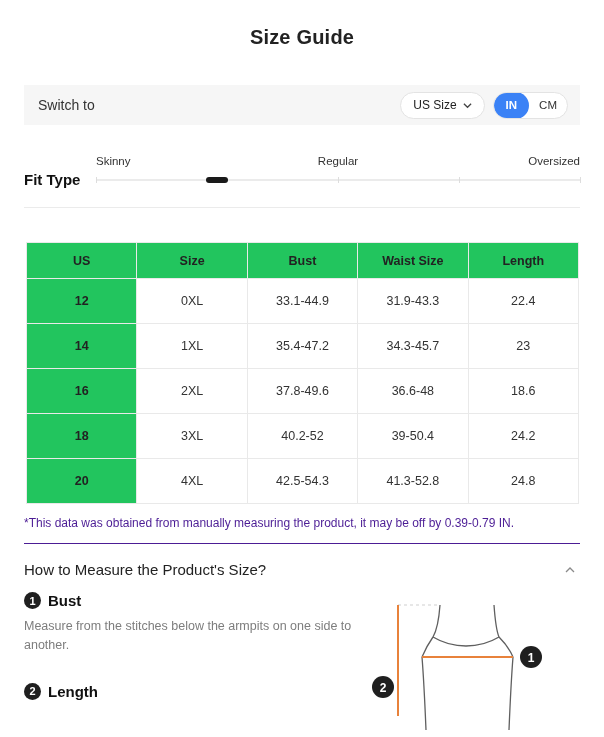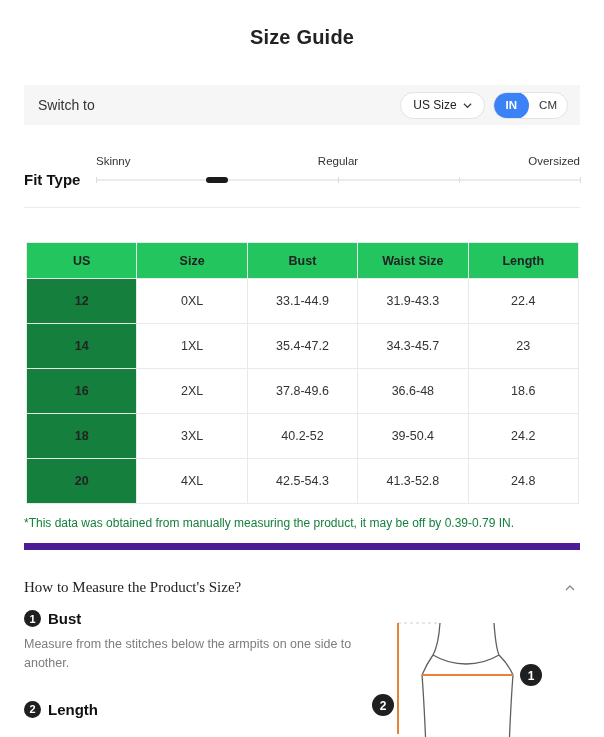--- a/index.html
+++ b/index.html
@@ -43,27 +43,27 @@
   .tabs { margin:20px 24px 0 24px; display:flex; gap:44px; }
   .tab { font-size:16px; font-weight:bold; padding-bottom:9px; cursor:pointer; }
   .tab.active { color:#111; border-bottom:3px solid #111; }
   .tab.inactive { color:#9b9b9b; }
 
   
   table.size-table { margin:14px 24px 0 26px; border-collapse:collapse; width:553px; table-layout:fixed; }
   .size-table th, .size-table td { border:1px solid #e9e9e9; text-align:center; font-size:12.5px; }
   .size-table th { background:#22c55e; font-weight:bold; color:#222; height:36px; }
   .size-table td { height:45px; color:#333; background:#fff; font-weight:normal; }
-  .size-table td.col-first { background:#15803d; font-weight:bold; color:#222; }
-
-  .disclaimer { margin:12px 24px 0 24px; font-size:12px; color:#15803d; }
-
-  
-  .howto-head { margin:13px 24px 0 24px; border-top:7px solid #4c1d95; padding-top:29px;
-    display:flex; align-items:center; justify-content:space-between;font-family:Liberation Serif, serif; }
+  .size-table td.col-first { background:#22c55e; font-weight:bold; color:#222; }
+
+  .disclaimer { margin:12px 24px 0 24px; font-size:12px; color:#4c1d95; }
+
+  
+  .howto-head { margin:13px 24px 0 24px; border-top:1px solid #4c1d95; padding-top:17px;
+    display:flex; align-items:center; justify-content:space-between; }
   .howto-head .q { font-size:15px; color:#222; }
   .chev-up { width:12px; height:12px; margin-right:4px; cursor:pointer; }
 
   .instructions { position:relative; margin:14px 0 0 24px; height:140px; }
   .inst-item { max-width:345px; }
   .inst-title { display:flex; align-items:center; gap:7px; font-size:15px; font-weight:bold; color:#111; }
   .num-badge { width:17px; height:17px; border-radius:50%; background:#1f1f1f; color:#fff;
     font-size:11px; font-weight:bold; display:flex; align-items:center; justify-content:center; }
   .inst-desc { margin-top:8px; font-size:12.5px; line-height:1.55; color:#7d7d7d; }
   .inst-item + .inst-item { margin-top:27px; }

